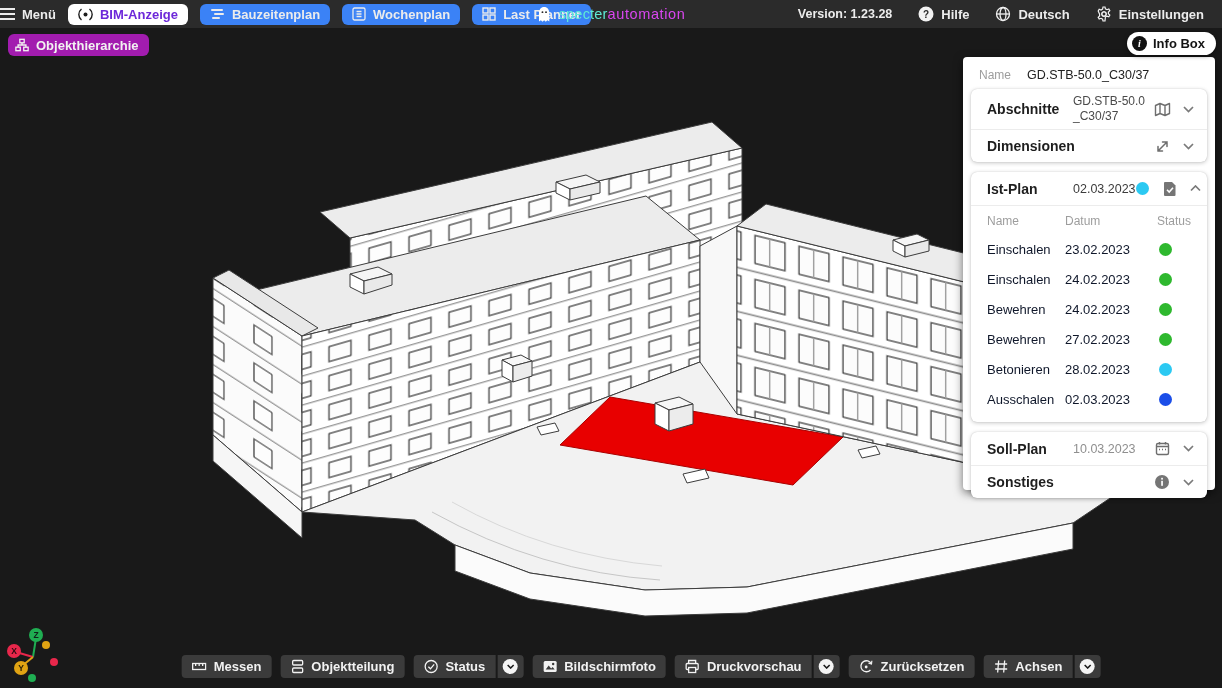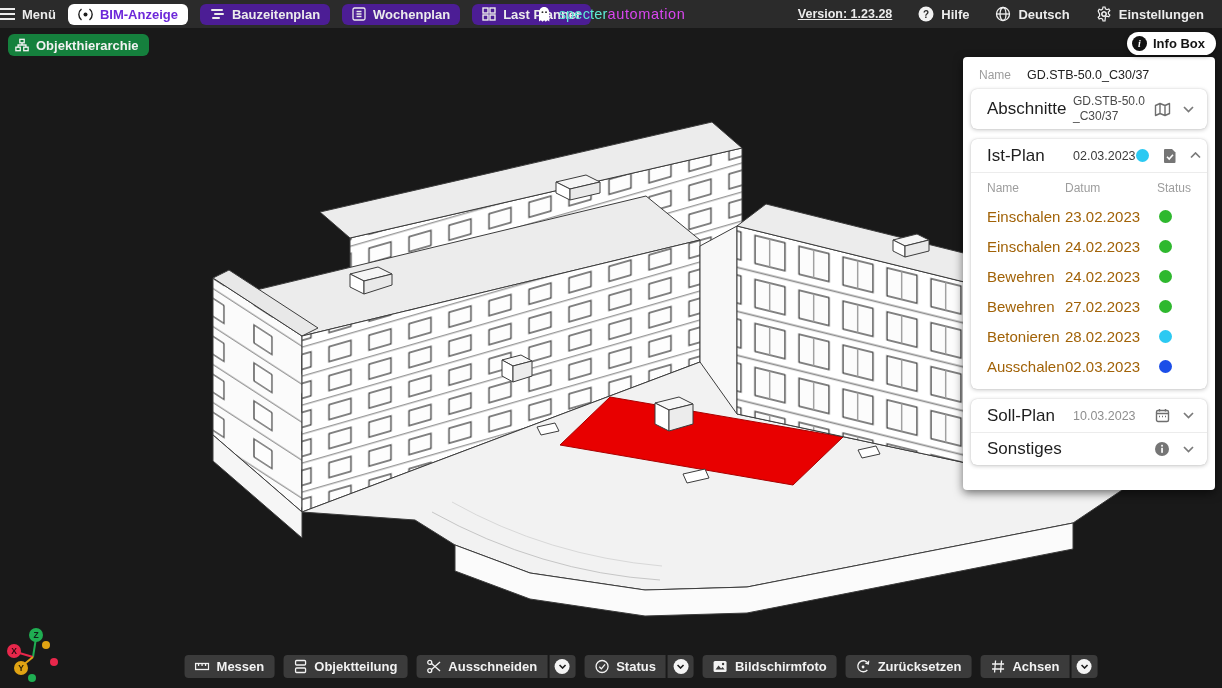--- a/index.html
+++ b/index.html
@@ -4,66 +4,66 @@
 <style>
   * { margin:0; padding:0; box-sizing:border-box; }
   html,body { width:1222px; height:688px; overflow:hidden; background:#191919;
     font-family:"Liberation Sans", sans-serif; }
 
   
   .topbar { position:absolute; left:0; top:0; width:1222px; height:28px; background:#2b2b2b;
     display:flex; align-items:center; z-index:30; color:#ececec; font-size:13px; }
   .tb-left { display:flex; align-items:center; gap:12px; }
   .tb-item { display:flex; align-items:center; gap:7px; font-weight:600; cursor:pointer; white-space:nowrap; }
-  .tb-btn { background:#4c1d95; border-radius:6px; height:21px; padding:0 10px; }
+  .tb-btn { background:#3b82f6; border-radius:6px; height:21px; padding:0 10px; }
   .tb-btn.active { background:#ffffff; color:#6d28d9; }
   .brand { position:absolute; left:50%; top:0; height:28px; transform:translateX(-50%);
     display:flex; align-items:center; gap:7px; font-size:14.5px; }
   .brand b { color:#5eead4; font-weight:400; letter-spacing:.2px; }
   .brand span.lt { color:#d946ef; font-weight:400; letter-spacing:.6px; }
   .tb-right { margin-left:auto; display:flex; align-items:center; gap:26px; padding-right:18px; font-weight:600; }
   .icon { display:inline-flex; align-items:center; justify-content:center; }
 
   
   .canvas { position:absolute; left:0; top:28px; width:1222px; height:660px; background:#191919; }
   svg.model { position:absolute; left:0; top:0; width:1222px; height:660px; }
 
-  .objhier { position:absolute; left:8px; top:6px; background:#15803d; color:#f2f2f2;
+  .objhier { position:absolute; left:8px; top:6px; background:#a21caf; color:#f2f2f2;
     border-radius:6px; height:22px; display:flex; align-items:center; gap:7px; padding:0 10px 0 7px;
     font-size:13px; font-weight:600; z-index:20; cursor:pointer; }
 
   .infobox-btn { position:absolute; right:6px; top:4px; background:#ffffff; color:#141414;
     border-radius:12px; height:23px; display:flex; align-items:center; gap:6px; padding:0 11px 0 5px;
     font-size:13px; font-weight:700; z-index:22; box-shadow:0 1px 4px rgba(0,0,0,.5); cursor:pointer; }
   .i-circ { width:15px; height:15px; border-radius:50%; background:#111; color:#fff;
     font-size:10px; font-weight:700; display:flex; align-items:center; justify-content:center;
     font-family:"Liberation Serif", serif; font-style:italic; }
 
   
   .panel { position:absolute; right:7px; top:29px; width:252px; height:433px; background:#ffffff;
     border-radius:4px; z-index:21; box-shadow:0 3px 10px rgba(0,0,0,.55); padding-top:2px; }
   .name-row { display:flex; align-items:center; padding:9px 16px 7px 16px; }
   .name-row .lbl { color:#9d9d9d; font-size:12px; width:48px; }
   .name-row .val { color:#212121; font-size:12.5px; }
   .card { margin:0 8px 10px 8px; background:#fff; border-radius:6px;
     box-shadow:0 1px 4px rgba(0,0,0,.22), 0 0 1px rgba(0,0,0,.2); }
   .crow { display:flex; align-items:center; min-height:33px; padding:5px 12px 5px 16px; }
   .crow + .crow, .tbl { border-top:1px solid #ececec; }
-  .crow .sec-lbl { font-size:17px; font-weight:400; color:#1e1e1e; flex:0 0 86px; }
+  .crow .sec-lbl { font-size:14px; font-weight:700; color:#1e1e1e; flex:0 0 86px; }
   .crow .sec-val { font-size:12px; color:#4a4a4a; flex:1 1 auto; word-break:break-all; line-height:1.25; padding-right:4px; }
   .crow .sec-date { font-size:12.5px; color:#3c3c3c; flex:1 1 auto; }
   .crow .sec-date.gray { color:#8f8f8f; }
   .dot { width:13px; height:13px; border-radius:50%; flex:0 0 auto; }
   .crow .dot { margin-right:10px; }
   .crow .micon { width:22px; flex:0 0 22px; display:flex; justify-content:center; margin-right:8px; }
   .chev { width:14px; flex:0 0 14px; display:flex; justify-content:center; cursor:pointer; }
 
   .tbl { padding:2px 0 8px 0; }
   .trow { display:grid; grid-template-columns:78px 92px 1fr; align-items:center;
-    padding:0 16px; height:30px; font-size:15px; color:#a16207; }
+    padding:0 16px; height:30px; font-size:13px; color:#0f172a; }
   .trow.hdr { color:#9d9d9d; font-size:12px; height:26px; }
   .trow .dot { margin-left:2px; }
 
   
   .btoolbar { position:absolute; left:50%; bottom:10px; transform:translateX(calc(-50% + 30px));
     display:flex; align-items:flex-end; gap:9px; z-index:20; }
   .bgroup { display:flex; gap:2px; }
   .bbtn { background:#3b3b3b; color:#f2f2f2; height:23px; border-radius:4px; display:flex;
     align-items:center; gap:7px; padding:0 10px; font-size:13px; font-weight:600; cursor:pointer; white-space:nowrap; }
   .bgroup .bbtn { border-radius:4px 0 0 4px; }
@@ -192,20 +192,34 @@
           <svg width="17" height="15" viewBox="0 0 17 15" fill="none" stroke="#6e6e6e" stroke-width="1.4" stroke-linejoin="round">
             <path d="M1.5,3.5 L6,1.5 L11,3.5 L15.5,1.5 V11.5 L11,13.5 L6,11.5 L1.5,13.5 Z M6,1.5 V11.5 M11,3.5 V13.5"></path>
           </svg>
         </span>
         <span class="chev">
           <svg width="11" height="7" viewBox="0 0 11 7" fill="none" stroke="#7a7a7a" stroke-width="1.7">
               <path d="M1,1 L5.5,5.5 L10,1"></path>
             </svg>
         </span>
       </div>
+      <div class="crow">
+        <span class="sec-lbl">Dimensionen</span>
+        <span class="sec-val"></span>
+        <span class="micon">
+          <svg width="15" height="15" viewBox="0 0 15 15" fill="none" stroke="#6e6e6e" stroke-width="1.5" stroke-linecap="round">
+            <path d="M3,12 L12,3 M7.5,3 H12 V7.5 M3,7.5 V12 H7.5"></path>
+          </svg>
+        </span>
+        <span class="chev">
+          <svg width="11" height="7" viewBox="0 0 11 7" fill="none" stroke="#7a7a7a" stroke-width="1.7">
+              <path d="M1,1 L5.5,5.5 L10,1"></path>
+            </svg>
+        </span>
+      </div>
     </div>
 
     <div class="card">
       <div class="crow">
         <span class="sec-lbl">Ist-Plan</span>
         <span class="sec-date">02.03.2023</span>
         <span class="dot" style="background: rgb(43, 201, 242);"></span>
         <span class="micon">
           <svg width="14" height="16" viewBox="0 0 14 16">
             <path d="M2,1 H9 L12.5,4.5 V14 a1,1 0 0 1 -1,1 H2 a1,1 0 0 1 -1,-1 V2 a1,1 0 0 1 1,-1 Z" fill="#757575" stroke="none"></path>
@@ -333,62 +347,62 @@
           <rect x="2" y="1.5" width="10" height="4.5" rx="1"></rect>
             <rect x="2" y="9" width="10" height="4.5" rx="1"></rect>
         </svg>
       </span>
       <span>Objektteilung</span>
     </div>
     <div class="bgroup">
       <div class="bbtn">
         <span class="icon">
           <svg width="15" height="15" viewBox="0 0 15 15" fill="none" stroke="#f2f2f2" stroke-width="1.3">
-            <circle cx="3.2" cy="3.4" r="2"></circle>
-              <circle cx="3.2" cy="11.6" r="2"></circle>
-            <path d="M5,4.5 L13.5,12 M5,10.5 L13.5,3"></path>
-          </svg>
-        </span>
-        <span>Ausschneiden</span>
+            <circle cx="7.5" cy="7.5" r="6"></circle>
+              <path d="M4.7,7.7 L6.8,9.8 L10.5,5.4"></path>
+          </svg>
+        </span>
+        <span>Status</span>
       </div>
       <div class="dd-chip">
         <span class="dd-circ">
             <svg width="8" height="5" viewBox="0 0 8 5" fill="none" stroke="#1d1d1d" stroke-width="1.6">
               <path d="M1,1 L4,4 L7,1"></path>
             </svg>
           </span>
       </div>
     </div>
+    <div class="bbtn">
+      <span class="icon">
+        <svg width="15" height="15" viewBox="0 0 15 15">
+          <rect x="1" y="2" width="13" height="11" rx="1.5" fill="#f2f2f2"></rect>
+          <path d="M3,10.5 L6,6.5 L8.5,9.5 L10,8 L12,10.5 Z" fill="#3b3b3b"></path>
+            <circle cx="10.5" cy="5" r="1.2" fill="#3b3b3b"></circle>
+        </svg>
+      </span>
+      <span>Bildschirmfoto</span>
+    </div>
     <div class="bgroup">
       <div class="bbtn">
         <span class="icon">
           <svg width="15" height="15" viewBox="0 0 15 15" fill="none" stroke="#f2f2f2" stroke-width="1.3">
-            <circle cx="7.5" cy="7.5" r="6"></circle>
-              <path d="M4.7,7.7 L6.8,9.8 L10.5,5.4"></path>
-          </svg>
-        </span>
-        <span>Status</span>
+            <path d="M4,4.5 V1.5 H11 V4.5"></path>
+              <rect x="1.5" y="4.5" width="12" height="6" rx="1"></rect>
+            <rect x="4" y="8.5" width="7" height="5" fill="#3b3b3b"></rect>
+          </svg>
+        </span>
+        <span>Druckvorschau</span>
       </div>
       <div class="dd-chip">
         <span class="dd-circ">
             <svg width="8" height="5" viewBox="0 0 8 5" fill="none" stroke="#1d1d1d" stroke-width="1.6">
               <path d="M1,1 L4,4 L7,1"></path>
             </svg>
           </span>
       </div>
-    </div>
-    <div class="bbtn">
-      <span class="icon">
-        <svg width="15" height="15" viewBox="0 0 15 15">
-          <rect x="1" y="2" width="13" height="11" rx="1.5" fill="#f2f2f2"></rect>
-          <path d="M3,10.5 L6,6.5 L8.5,9.5 L10,8 L12,10.5 Z" fill="#3b3b3b"></path>
-            <circle cx="10.5" cy="5" r="1.2" fill="#3b3b3b"></circle>
-        </svg>
-      </span>
-      <span>Bildschirmfoto</span>
     </div>
     <div class="bbtn">
       <span class="icon">
         <svg width="15" height="15" viewBox="0 0 15 15" fill="none" stroke="#f2f2f2" stroke-width="1.3">
           <circle cx="7.5" cy="8" r="1.4" fill="#f2f2f2" stroke="none"></circle>
           <path d="M11.8,11 a5.5,5.5 0 1 1 0.9,-6.2"></path>
             <path d="M13.2,1.8 L12.8,5 L9.8,4.2" stroke-width="1.2"></path>
         </svg>
       </span>
       <span>Zurücksetzen</span>
@@ -472,21 +486,21 @@
       <svg width="15" height="17" viewBox="0 0 16 18">
         <path d="M8,1 C4.5,1 2.5,3.8 2.5,7.5 V16.5 L4.5,15 L6.3,16.8 L8,15 L9.7,16.8 L11.5,15 L13.5,16.5 V7.5 C13.5,3.8 11.5,1 8,1 Z" fill="#ffffff"></path>
         <circle cx="6.2" cy="6.5" r="1" fill="#2b2b2b"></circle>
           <circle cx="10" cy="6.5" r="1" fill="#2b2b2b"></circle>
       </svg>
     </span>
     <span><b>specter</b><span class="lt">automation</span></span>
   </div>
 
   <div class="tb-right">
-    <span style="font-size:12.5px;text-decoration:underline;">Version: 1.23.28</span>
+    <span style="font-size:12.5px;">Version: 1.23.28</span>
     <div class="tb-item">
       <span class="icon">
         <svg width="16" height="16" viewBox="0 0 16 16">
             <circle cx="8" cy="8" r="7.5" fill="#f2f2f2"></circle>
           <text x="8" y="11.5" text-anchor="middle" font-size="10" font-weight="bold" fill="#2b2b2b" font-family="Liberation Sans, sans-serif">?</text>
         </svg>
       </span>
       <span>Hilfe</span>
     </div>
     <div class="tb-item">

